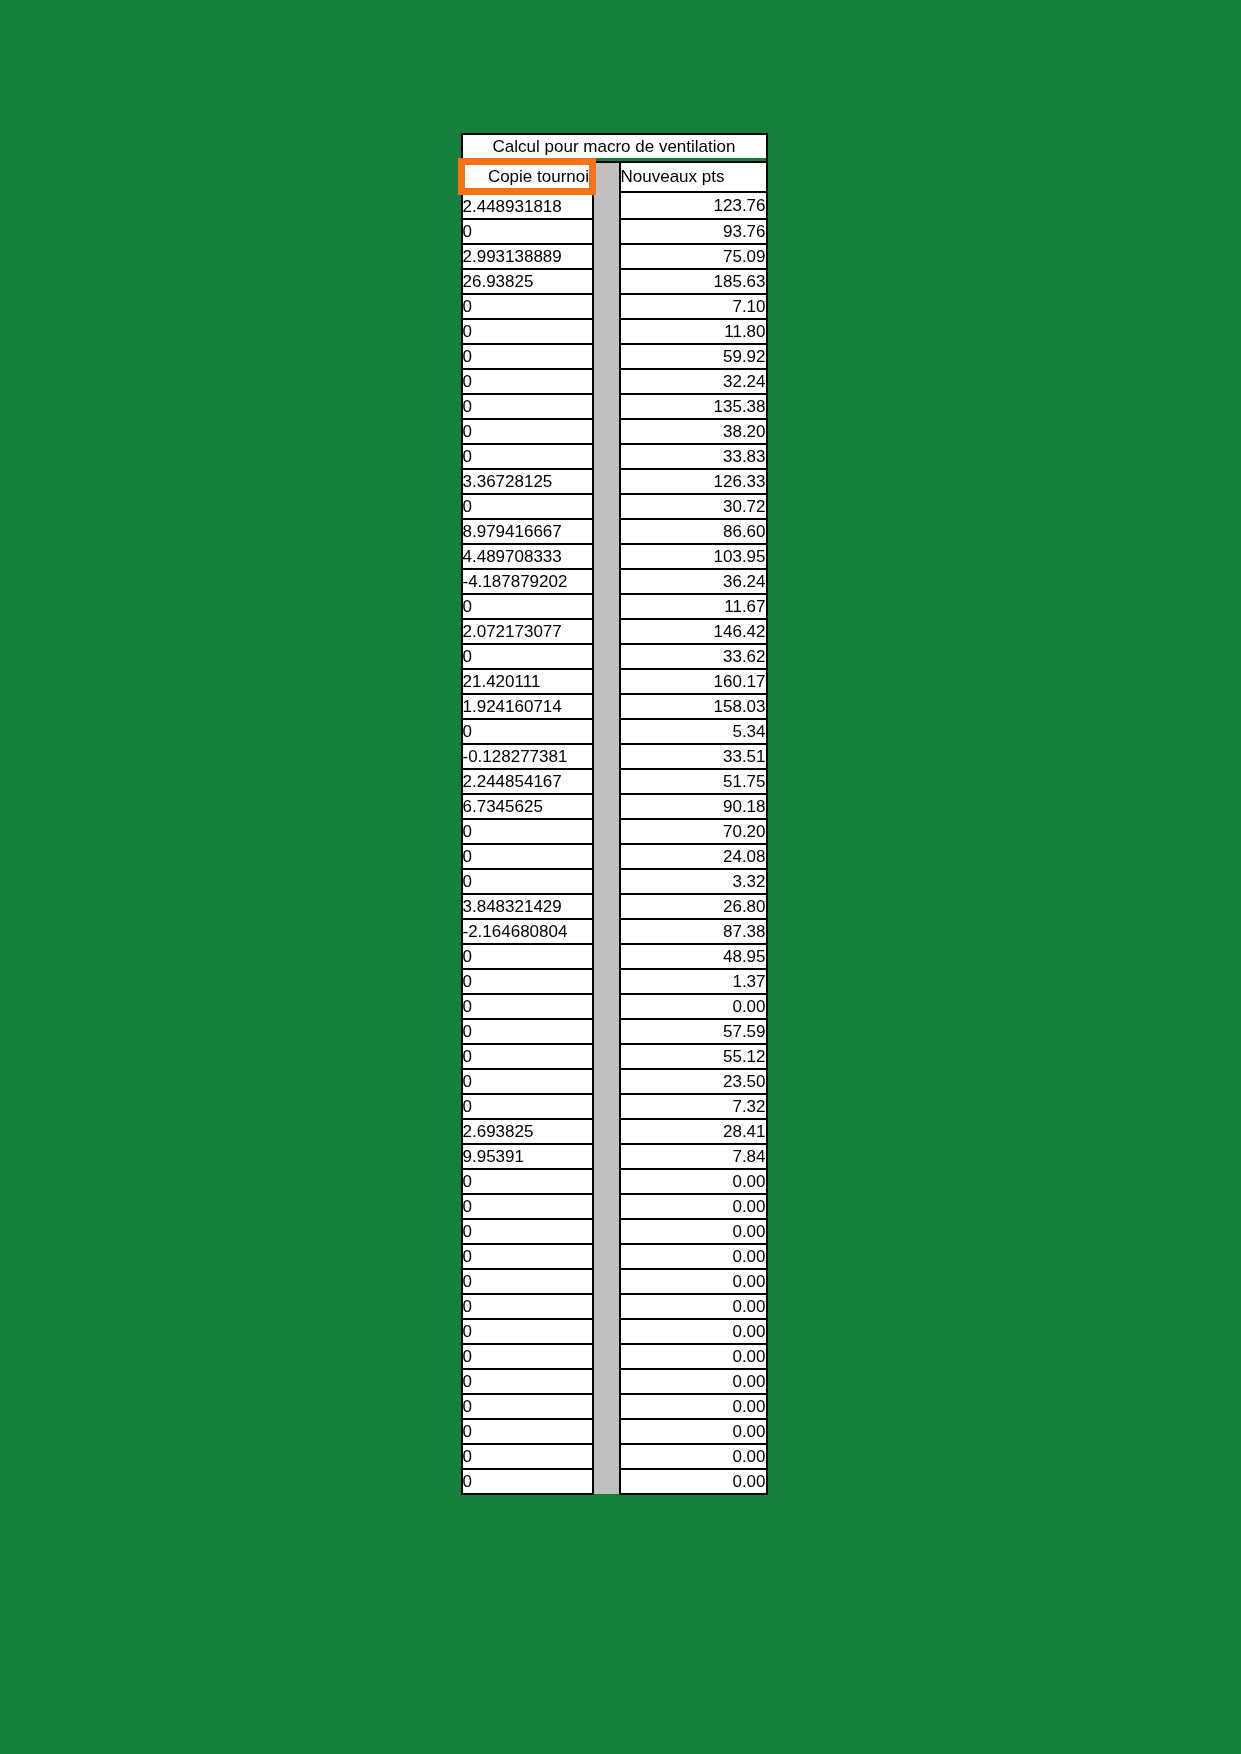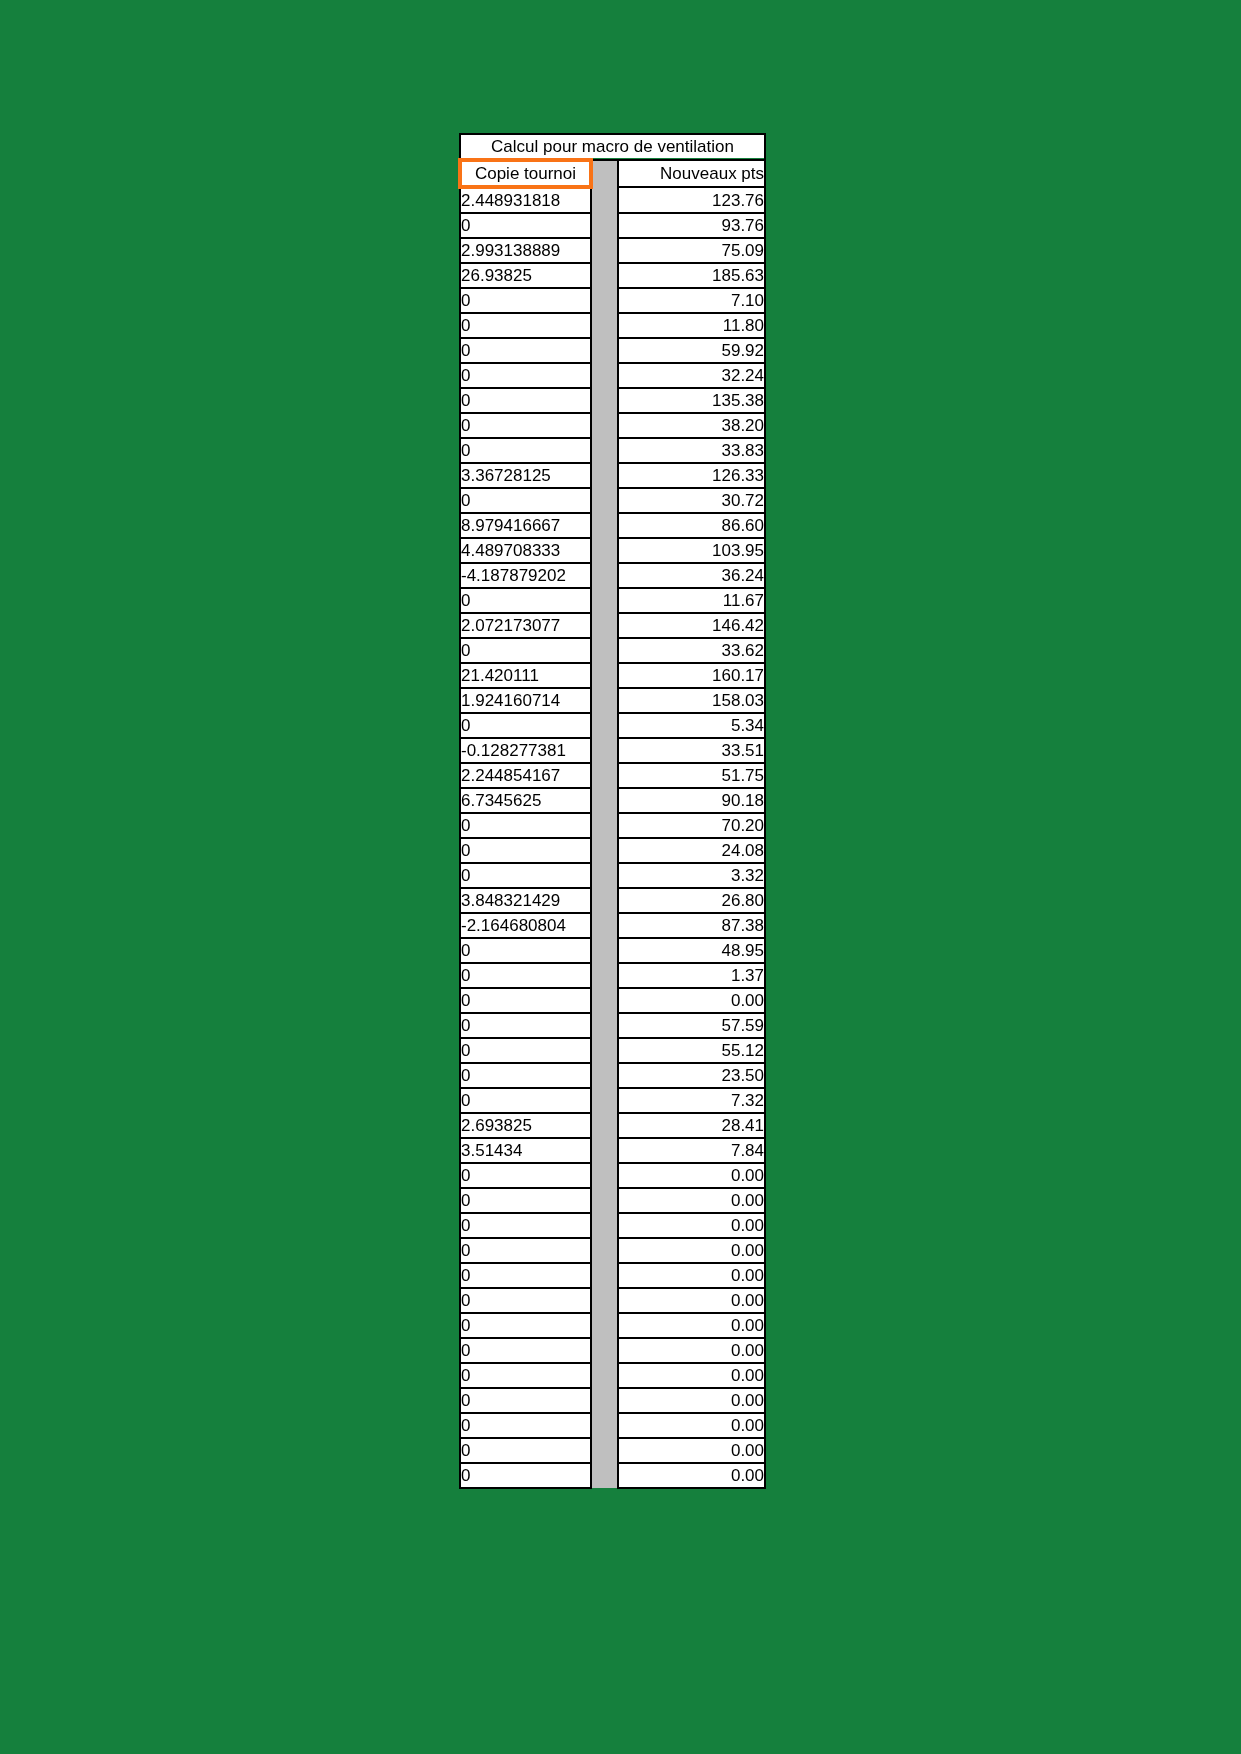--- a/index.html
+++ b/index.html
@@ -55,29 +55,29 @@
     border: 2px solid #000000;
     text-align: center;
     font-size: 17px;
     height: 28px;
     line-height: 28px;
     padding: 0 4px;
   }
 
   
   .hdr-left {
-    border: 4px solid #f97316;
-    text-align: center;
+    border: 7px solid #f97316;
+    text-align: right;
     height: 26px;
     line-height: 26px;
     padding: 0 4px;
   }
   .hdr-right {
     border: 2px solid #000000;
-    text-align: right;
+    text-align: left;
     height: 26px;
     line-height: 26px;
     padding: 0 4px;
   }
 
   
   .cell-left {
     border: 2px solid #000000;
     padding: 0 5px 0 3px;
   }
@@ -300,21 +300,21 @@
           <td class="cell-left">0</td>
           <td class="gap-cell" style="background: rgb(191, 191, 191);"></td>
           <td class="cell-right">7.32</td>
         </tr>
         <tr>
           <td class="cell-left">2.693825</td>
           <td class="gap-cell" style="background: rgb(191, 191, 191);"></td>
           <td class="cell-right">28.41</td>
         </tr>
         <tr>
-          <td class="cell-left">3.51434</td>
+          <td class="cell-left">9.95391</td>
           <td class="gap-cell" style="background: rgb(191, 191, 191);"></td>
           <td class="cell-right">7.84</td>
         </tr>
         <tr>
           <td class="cell-left">0</td>
           <td class="gap-cell" style="background: rgb(191, 191, 191);"></td>
           <td class="cell-right">0.00</td>
         </tr>
         <tr>
           <td class="cell-left">0</td>

